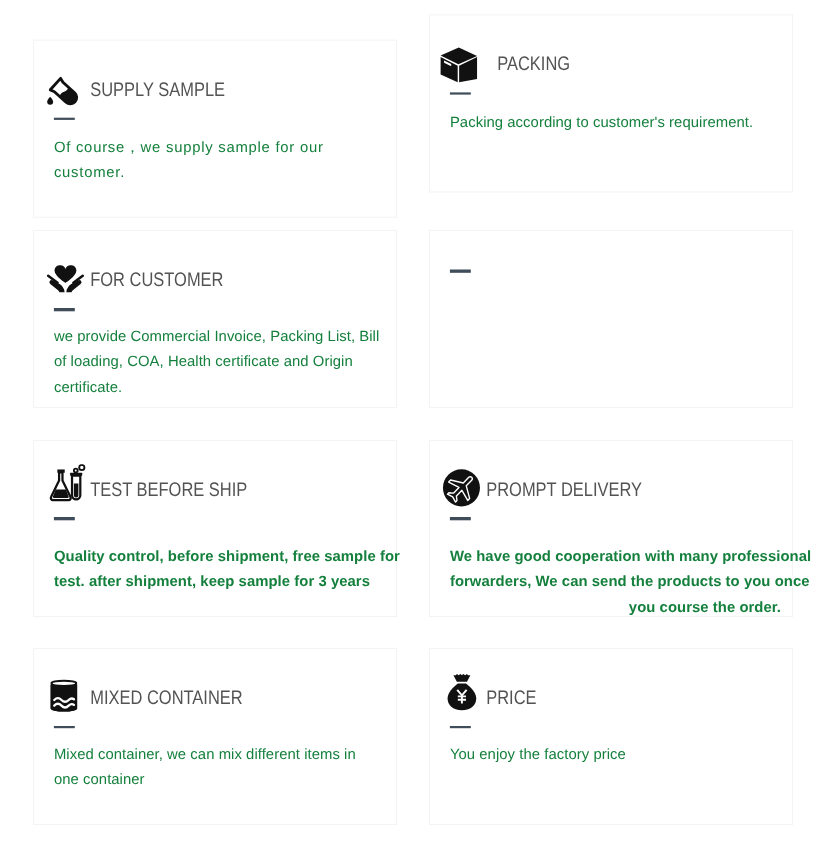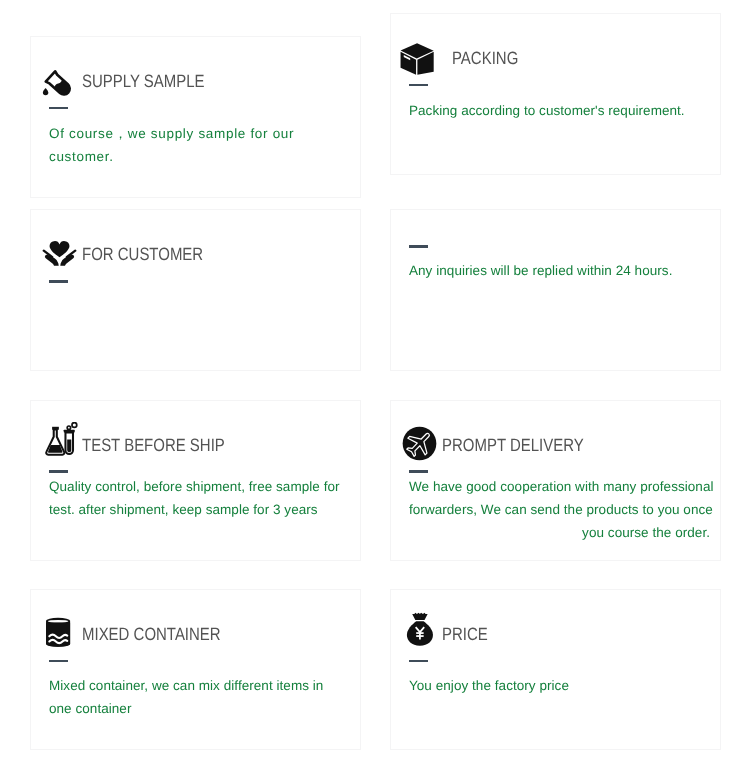--- a/index.html
+++ b/index.html
@@ -37,21 +37,21 @@
   #card2 .card-inner,#card3 .card-inner{top:27.5px;}
   #card4 .card-inner,#card5 .card-inner{top:27.3px;}
   #card6 .card-inner,#card7 .card-inner{top:27.3px;}
   #card2 .title,#card3 .title{top:7.8px;}
   #card4 .title,#card5 .title{top:8px;}
   #card6 .title,#card7 .title{top:8.2px;}
   #card0 .title,#card1 .title{top:6.8px;}
   #card2 .rule,#card3 .rule{margin-top:7.8px;}
   #card6 .rule,#card7 .rule{margin-top:7.5px;}
   #card2 .desc,#card3 .desc{margin-top:11px;}
-  #card4 .desc,#card5 .desc{margin-top:2px;}
+  #card4 .desc,#card5 .desc{margin-top:21px;font-weight:bold;}
   #card6 .desc,#card7 .desc{margin-top:11.5px;}
   #card0 .desc{letter-spacing:0.68px;}
   
   #card0 .ico{top:3px;}
   #card1 .ico{top:-1.5px;left:-9px;}
   #card2 .ico{top:0px;}
   #card3 .ico{top:-4px;left:-10px;}
   #card4 .ico{top:-6px;height:36.5px;width:36.5px;left:-6px;}
   #card5 .ico{top:-2px;}
   #card6 .ico{top:-1px;}
@@ -125,29 +125,31 @@
               </g>
               <g transform="translate(32,0) scale(-1,1)">
                 <path d="M1.6 11.6 L9.4 17.5" fill="none" stroke="#111" stroke-width="2.1" stroke-linecap="round"></path>
                 <path d="M3.0 16.0 a1.7 1.7 0 0 1 2.1 -0.6 L11.5 18.6 a7.6 7.6 0 0 1 3.4 4.4 L15.3 25.3 L11.0 25.3 a4.3 4.3 0 0 0 -1.4 -1.9 L3.4 18.4 a1.7 1.7 0 0 1 -0.4 -2.4 Z" fill="#111"></path>
               </g>
             </svg>
           </span>
         <span class="title">FOR CUSTOMER</span>
       </div>
       <div class="rule"></div>
+      <div class="desc">
+          <div class="desc-line">we provide Commercial Invoice, Packing List, Bill</div>
+          <div class="desc-line">of loading, COA, Health certificate and Origin</div>
+          <div class="desc-line">certificate.</div>
+        </div>
     </div>
   </div>
 
   <div class="card" id="card3">
     <div class="card-inner">
       <div class="rule"></div>
-      <div class="desc">
-          <div class="desc-line">Any inquiries will be replied within 24 hours.</div>
-        </div>
     </div>
   </div>
 
   <div class="card" id="card4">
     <div class="card-inner">
       <div class="head">
         <span class="ico">
             <svg viewBox="0 0 31 32" aria-hidden="true">
               <g fill="none" stroke="#111" stroke-width="1.8">
                 <path d="M8.9 6.5 L8.9 12.9 L2.5 26.2 a1.7 1.7 0 0 0 1.5 2.5 L16.5 28.7 a1.7 1.7 0 0 0 1.5 -2.5 L11.6 12.9 L11.6 6.5 Z"></path>

